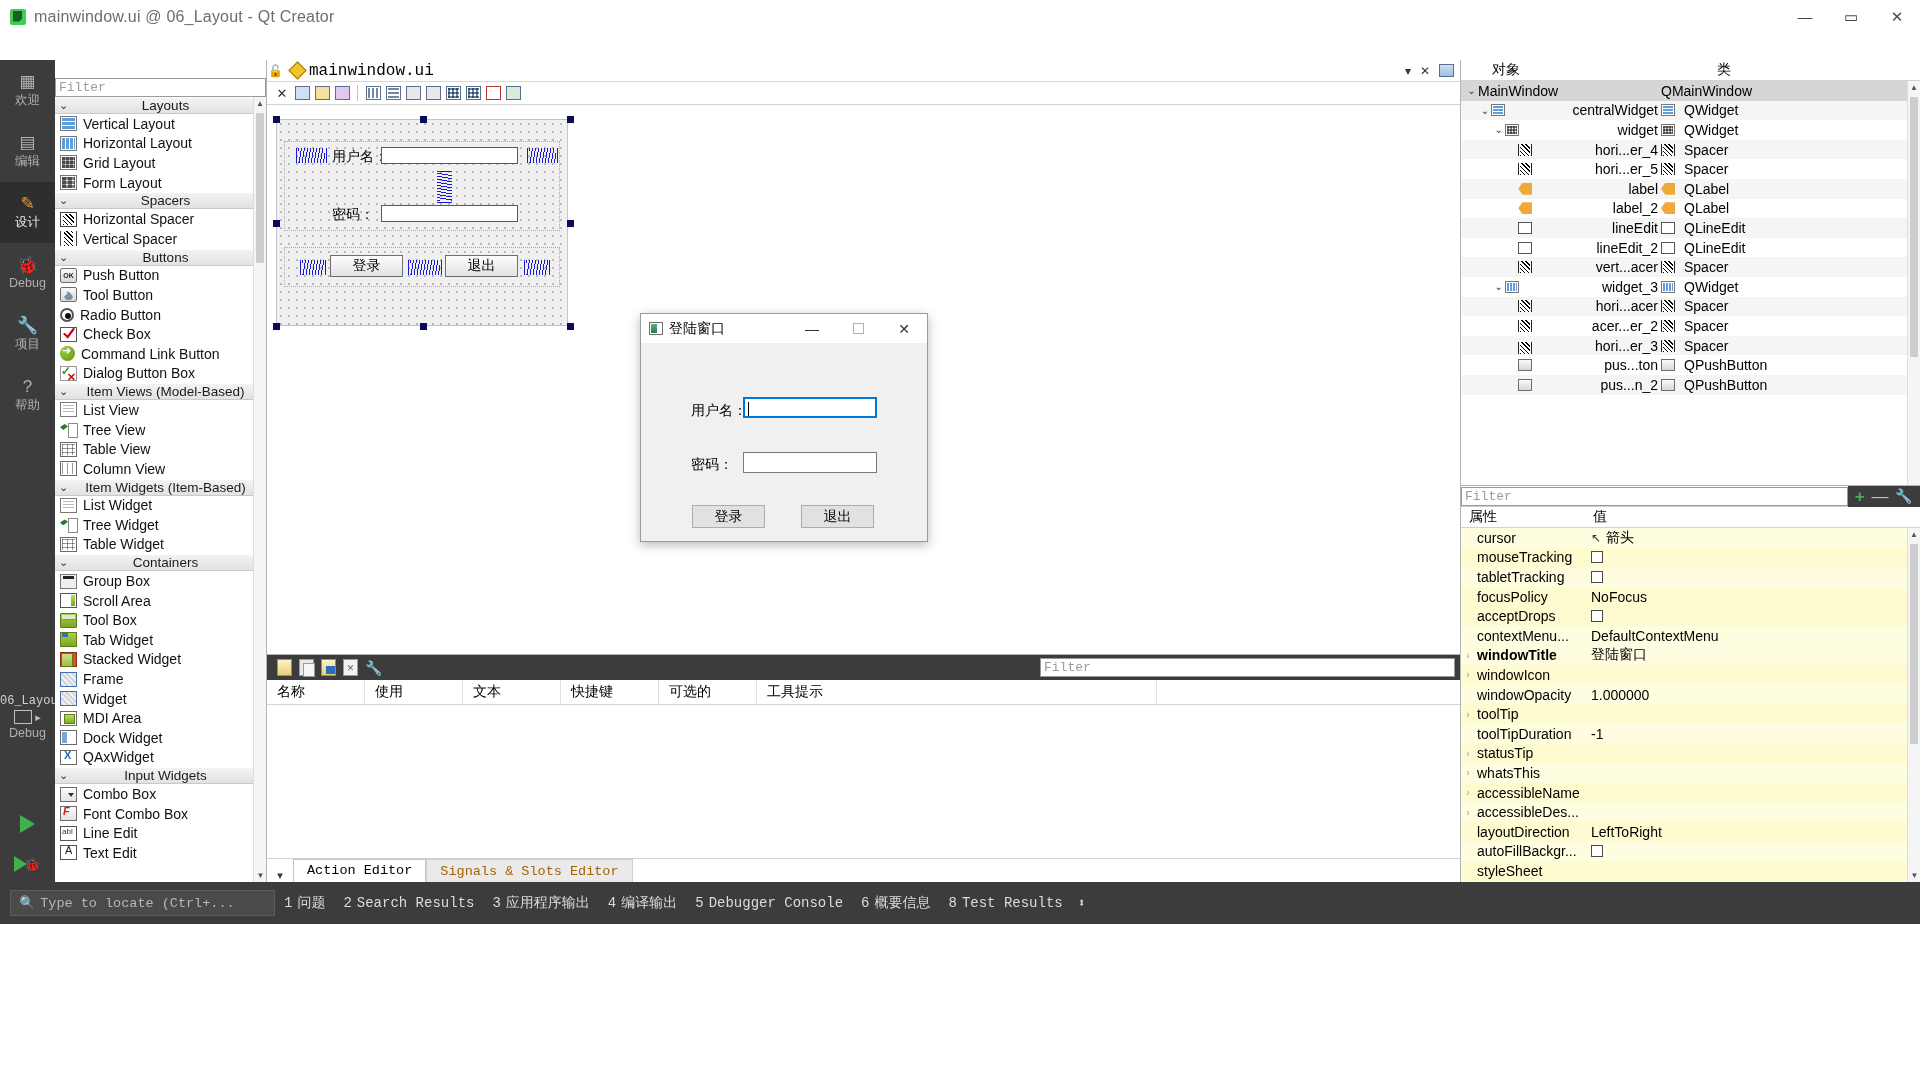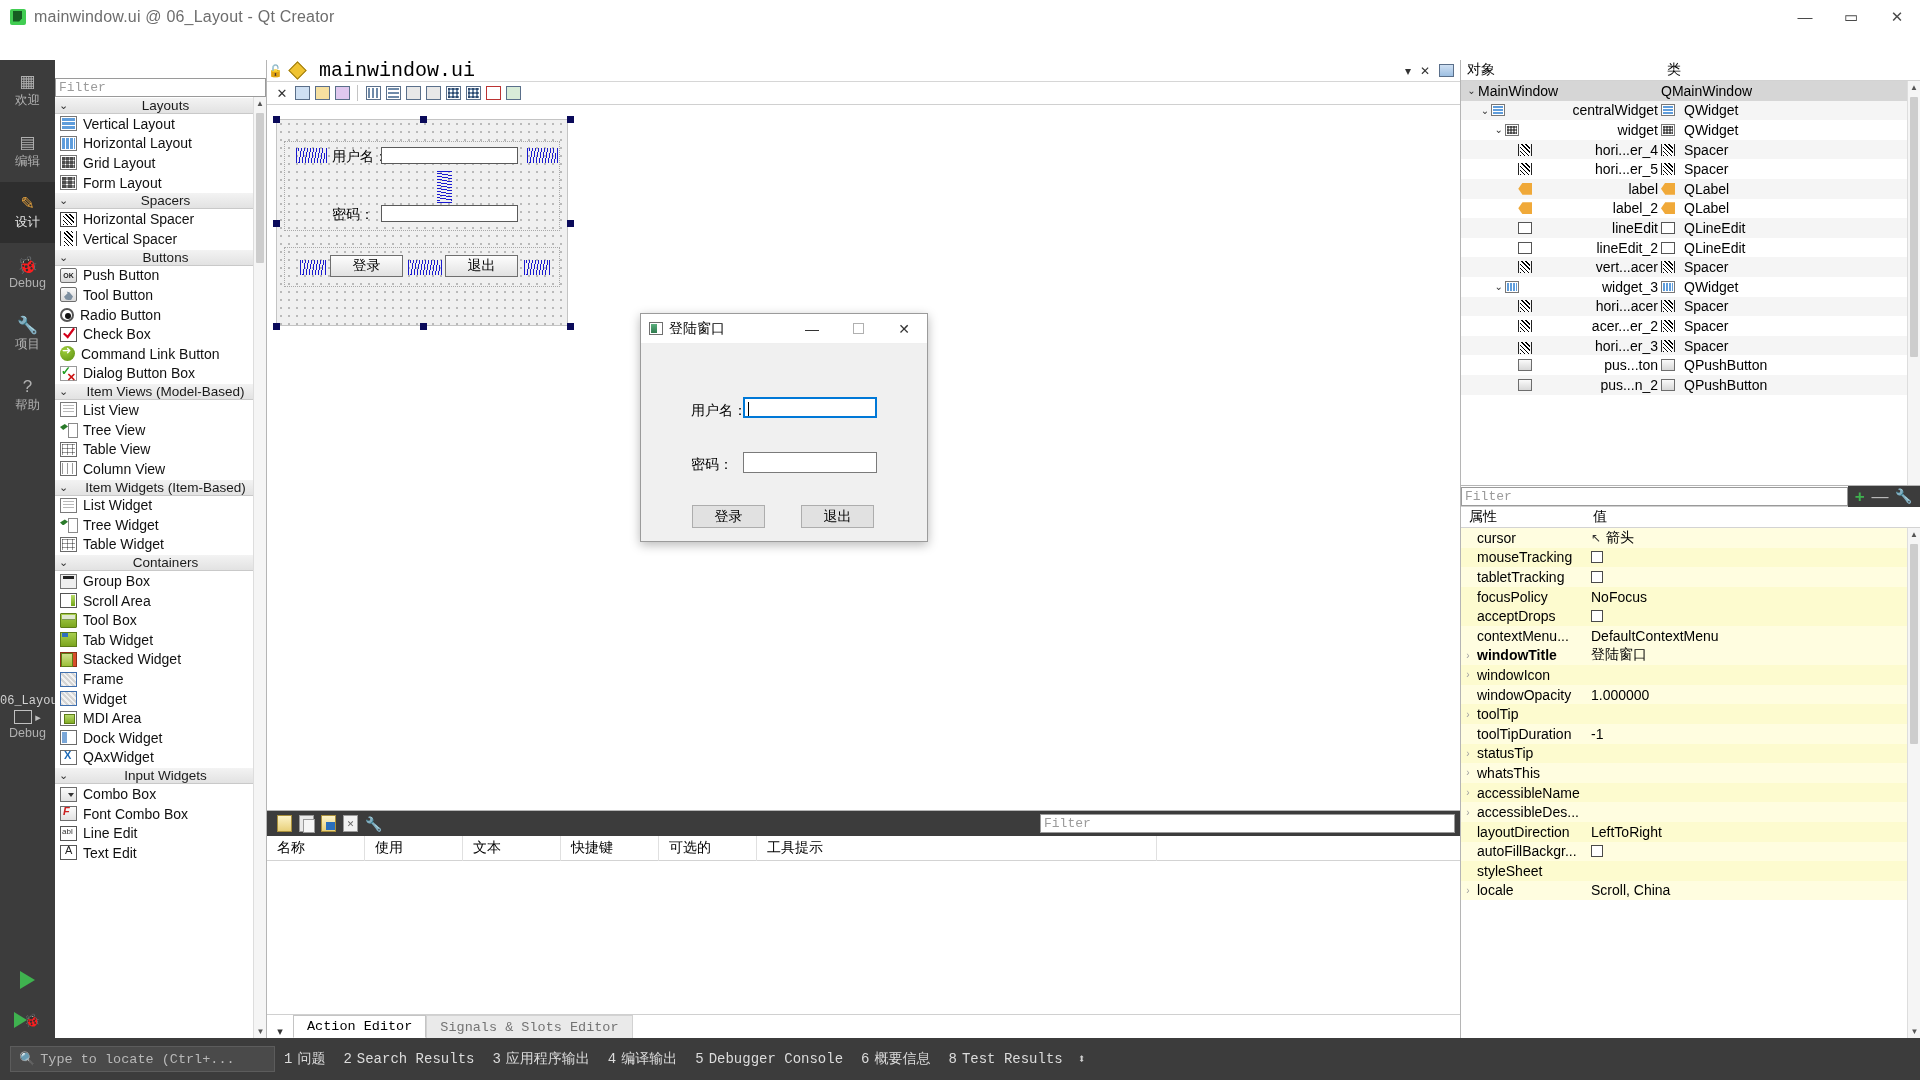--- a/index.html
+++ b/index.html
@@ -4,21 +4,21 @@
 <style>
   * { box-sizing: border-box; margin:0; padding:0; }
   html,body { width:1920px; height:1080px; overflow:hidden; }
   body {
     font-family: "Liberation Sans", sans-serif;
     font-size: 15px;
     background:#ffffff;
     color:#000;
     -webkit-font-smoothing: none;
   }
-  .app { position:relative; width:1920px; height:1080px; }
+  .app { position:relative; width:1920px; height:924px; }
 
   
   .titlebar {
     height:34px; background:#ffffff; display:flex; align-items:center;
     border-bottom:1px solid #fff;
   }
   .titlebar .qt-logo {
     width:16px;height:16px;margin:0 8px 0 10px;background:#41cd52;
     border-radius:2px; position:relative;
   }
@@ -183,21 +183,21 @@
   .ic-textedit:after{content:"A";position:absolute;left:4px;top:-2px;font-size:11px;color:#222;}
 
   
   .editor-area {
     position:absolute; left:267px; top:60px; right:460px; bottom:42px;
     background:#ffffff; display:flex; flex-direction:column;
   }
   .editor-tabbar { height:22px; display:flex; align-items:center; background:#fff;
                    border-bottom:1px solid #d6d6d6; }
   .lock-icon{ width:18px; display:flex;justify-content:center; color:#8a8a8a; font-size:12px;}
-  .file-tab { display:flex;align-items:center;gap:15px; padding:0 6px; font-size:20px;
+  .file-tab { display:flex;align-items:center;gap:5px; padding:0 6px; font-size:16px;
               font-family:"Liberation Mono", monospace;}
   .pencil { width:13px;height:13px;background:#f0c330;border:1px solid #9c7a10;
             transform:rotate(-45deg);position:relative;}
   .tab-caret{ margin-left:auto; display:flex;align-items:center;gap:9px;padding-right:6px;color:#333;font-size:12px;}
   .designer-toolbar{
     height:23px; display:flex; align-items:center; gap:2px; padding-left:6px;
     background:#fff; border-bottom:1px solid #d0d0d0;
   }
   .tb-btn{width:18px;height:18px;position:relative;display:flex;align-items:center;justify-content:center;}
   .tb-sep{width:1px;height:16px;background:#c4c4c4;margin:0 4px;}
@@ -257,21 +257,21 @@
      display:flex;align-items:center;justify-content:center;font-size:14px;color:#000;}
 
   
   .rightdock{
     position:absolute; right:0; top:60px; width:460px; bottom:42px;
     display:flex;flex-direction:column; background:#fff;
     border-left:1px solid #b5b5b5;
   }
   .objtree{ height:426px; display:flex;flex-direction:column;border-bottom:1px solid #b5b5b5;}
   .tbl-head{ height:21px;display:flex;background:#fff;border-bottom:1px solid #d3d3d3;font-size:14px;}
-  .tbl-head div{ padding:1px 6px; }
+  .tbl-head div{ padding:1px 6px;margin-left:25px; }
   .tree-rows{flex:1;overflow:hidden;}
   .trow{ height:19.6px; display:flex; align-items:center; font-size:14px;}
   .trow.alt{ background:#f5f5f5;}
   .trow.sel{ background:#d6d6d6;}
   .tcol1{ width:200px; display:flex;align-items:center; }
   .tcol2{ flex:1; display:flex;align-items:center;gap:5px;}
   .chevr{width:14px;text-align:center;font-size:10px;color:#333;}
   .tico{width:14px;height:12px;margin-right:4px;flex:none;position:relative;}
   .ti-spacer{border-left:1px solid #222;border-right:1px solid #222;}
   .ti-spacer:after{content:"";position:absolute;inset:0 1px;
@@ -333,21 +333,21 @@
   .ae-filter{margin-left:auto;width:415px;height:19px;border:1px solid #9a9a9a;background:#fff;
     display:flex;align-items:center;padding-left:3px;margin-right:5px;
     font-family:"Liberation Mono",monospace;font-size:13px;color:#9b9b9b;}
   .ae-head{height:25px;display:flex;font-size:14px;border-bottom:1px solid #d3d3d3;align-items:center;}
   .ae-head div{padding-left:10px;border-right:1px solid #e0e0e0;height:25px;display:flex;align-items:center;}
   .ae-body{flex:1;background:#fff;}
   .ae-tabs{height:24px;display:flex;align-items:flex-end;border-top:1px solid #d0d0d0;}
   .aet{padding:2px 13px;font-family:"Liberation Mono",monospace;font-size:13.5px;height:23px;
        display:flex;align-items:center;}
   .aet.active{background:#fff;border:1px solid #c4c4c4;border-bottom:1px solid #fff;}
-  .aet.inactive{background:#eaeaea;color:#737373;border:1px solid #d2d2d2;border-bottom:none;}
+  .aet.inactive{background:#eaeaea;color:#a16207;border:1px solid #d2d2d2;border-bottom:none;}
   .panel-caret{width:26px;display:flex;align-items:center;justify-content:center;color:#333;font-size:11px;}
 
   
   .statusbar{
     position:absolute;left:0;right:0;bottom:0;height:42px;background:#3c3c3c;
     display:flex;align-items:center;color:#d8d8d8;font-size:14px;
     font-family:"Liberation Mono",monospace;
   }
   .locate{width:265px;height:26px;margin-left:10px;background:#4a4a4a;border:1px solid #5c5c5c;
           display:flex;align-items:center;gap:5px;padding-left:8px;color:#b8b8b8;font-size:13.5px;}

